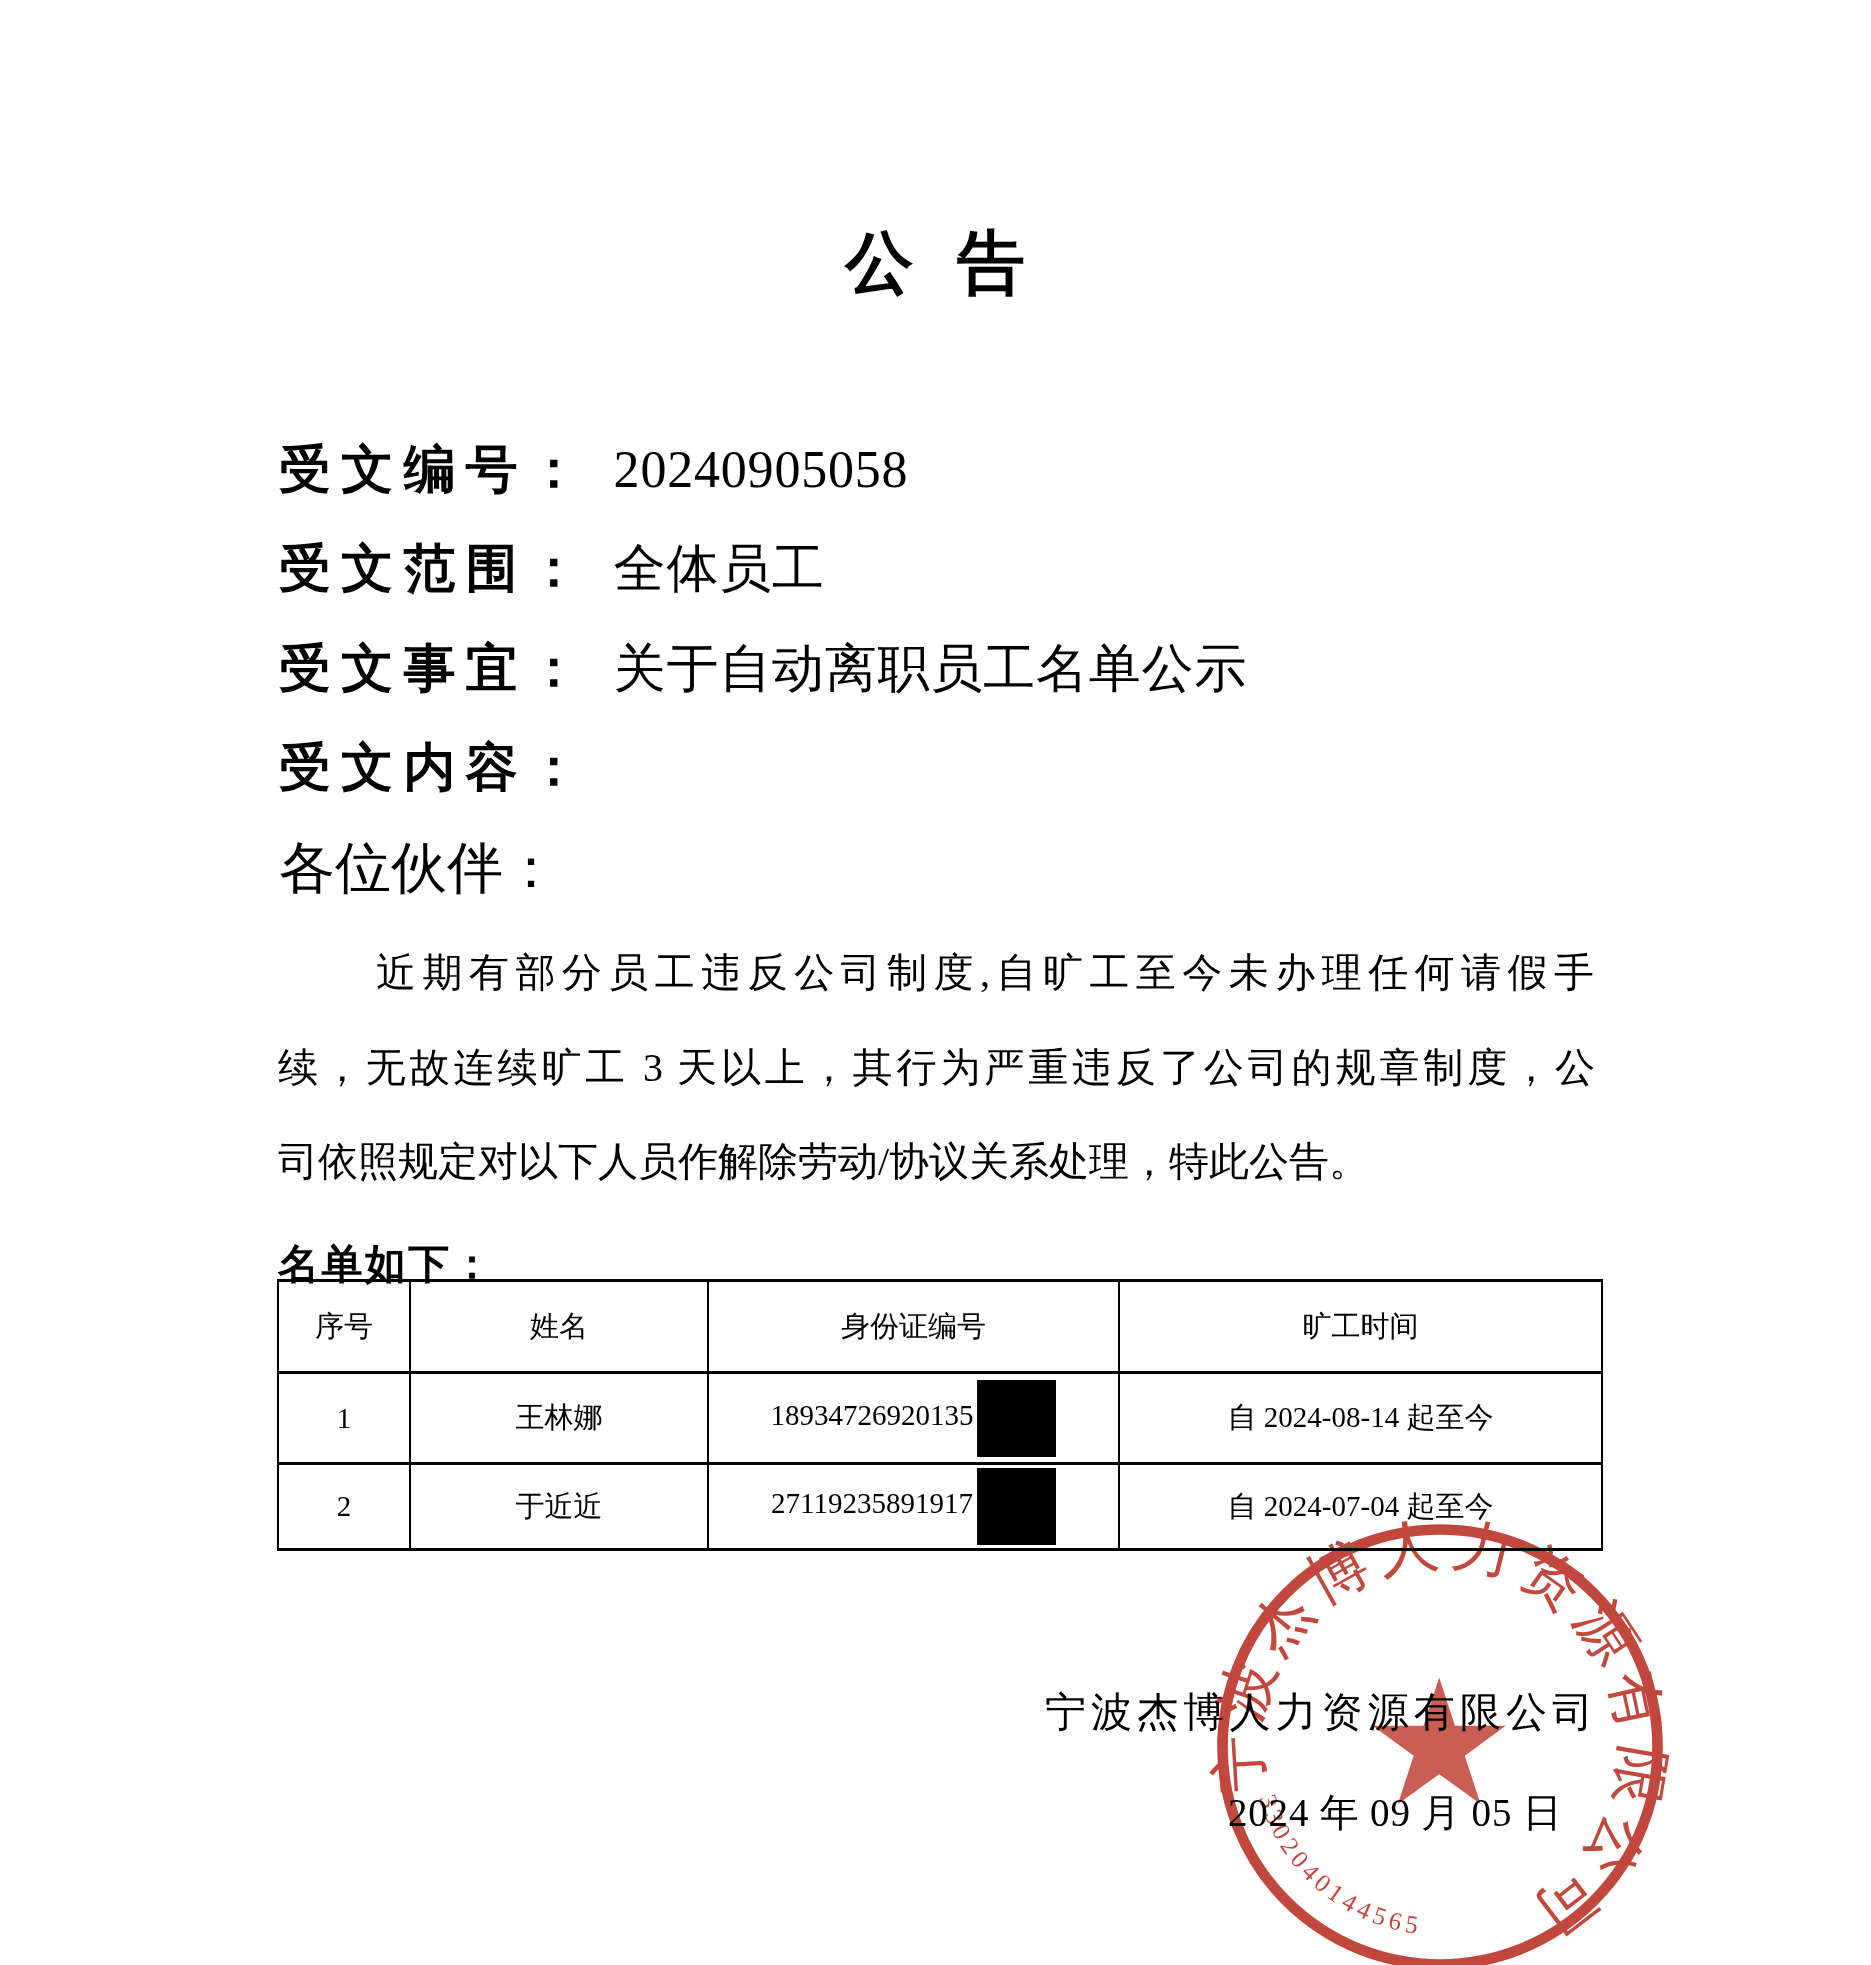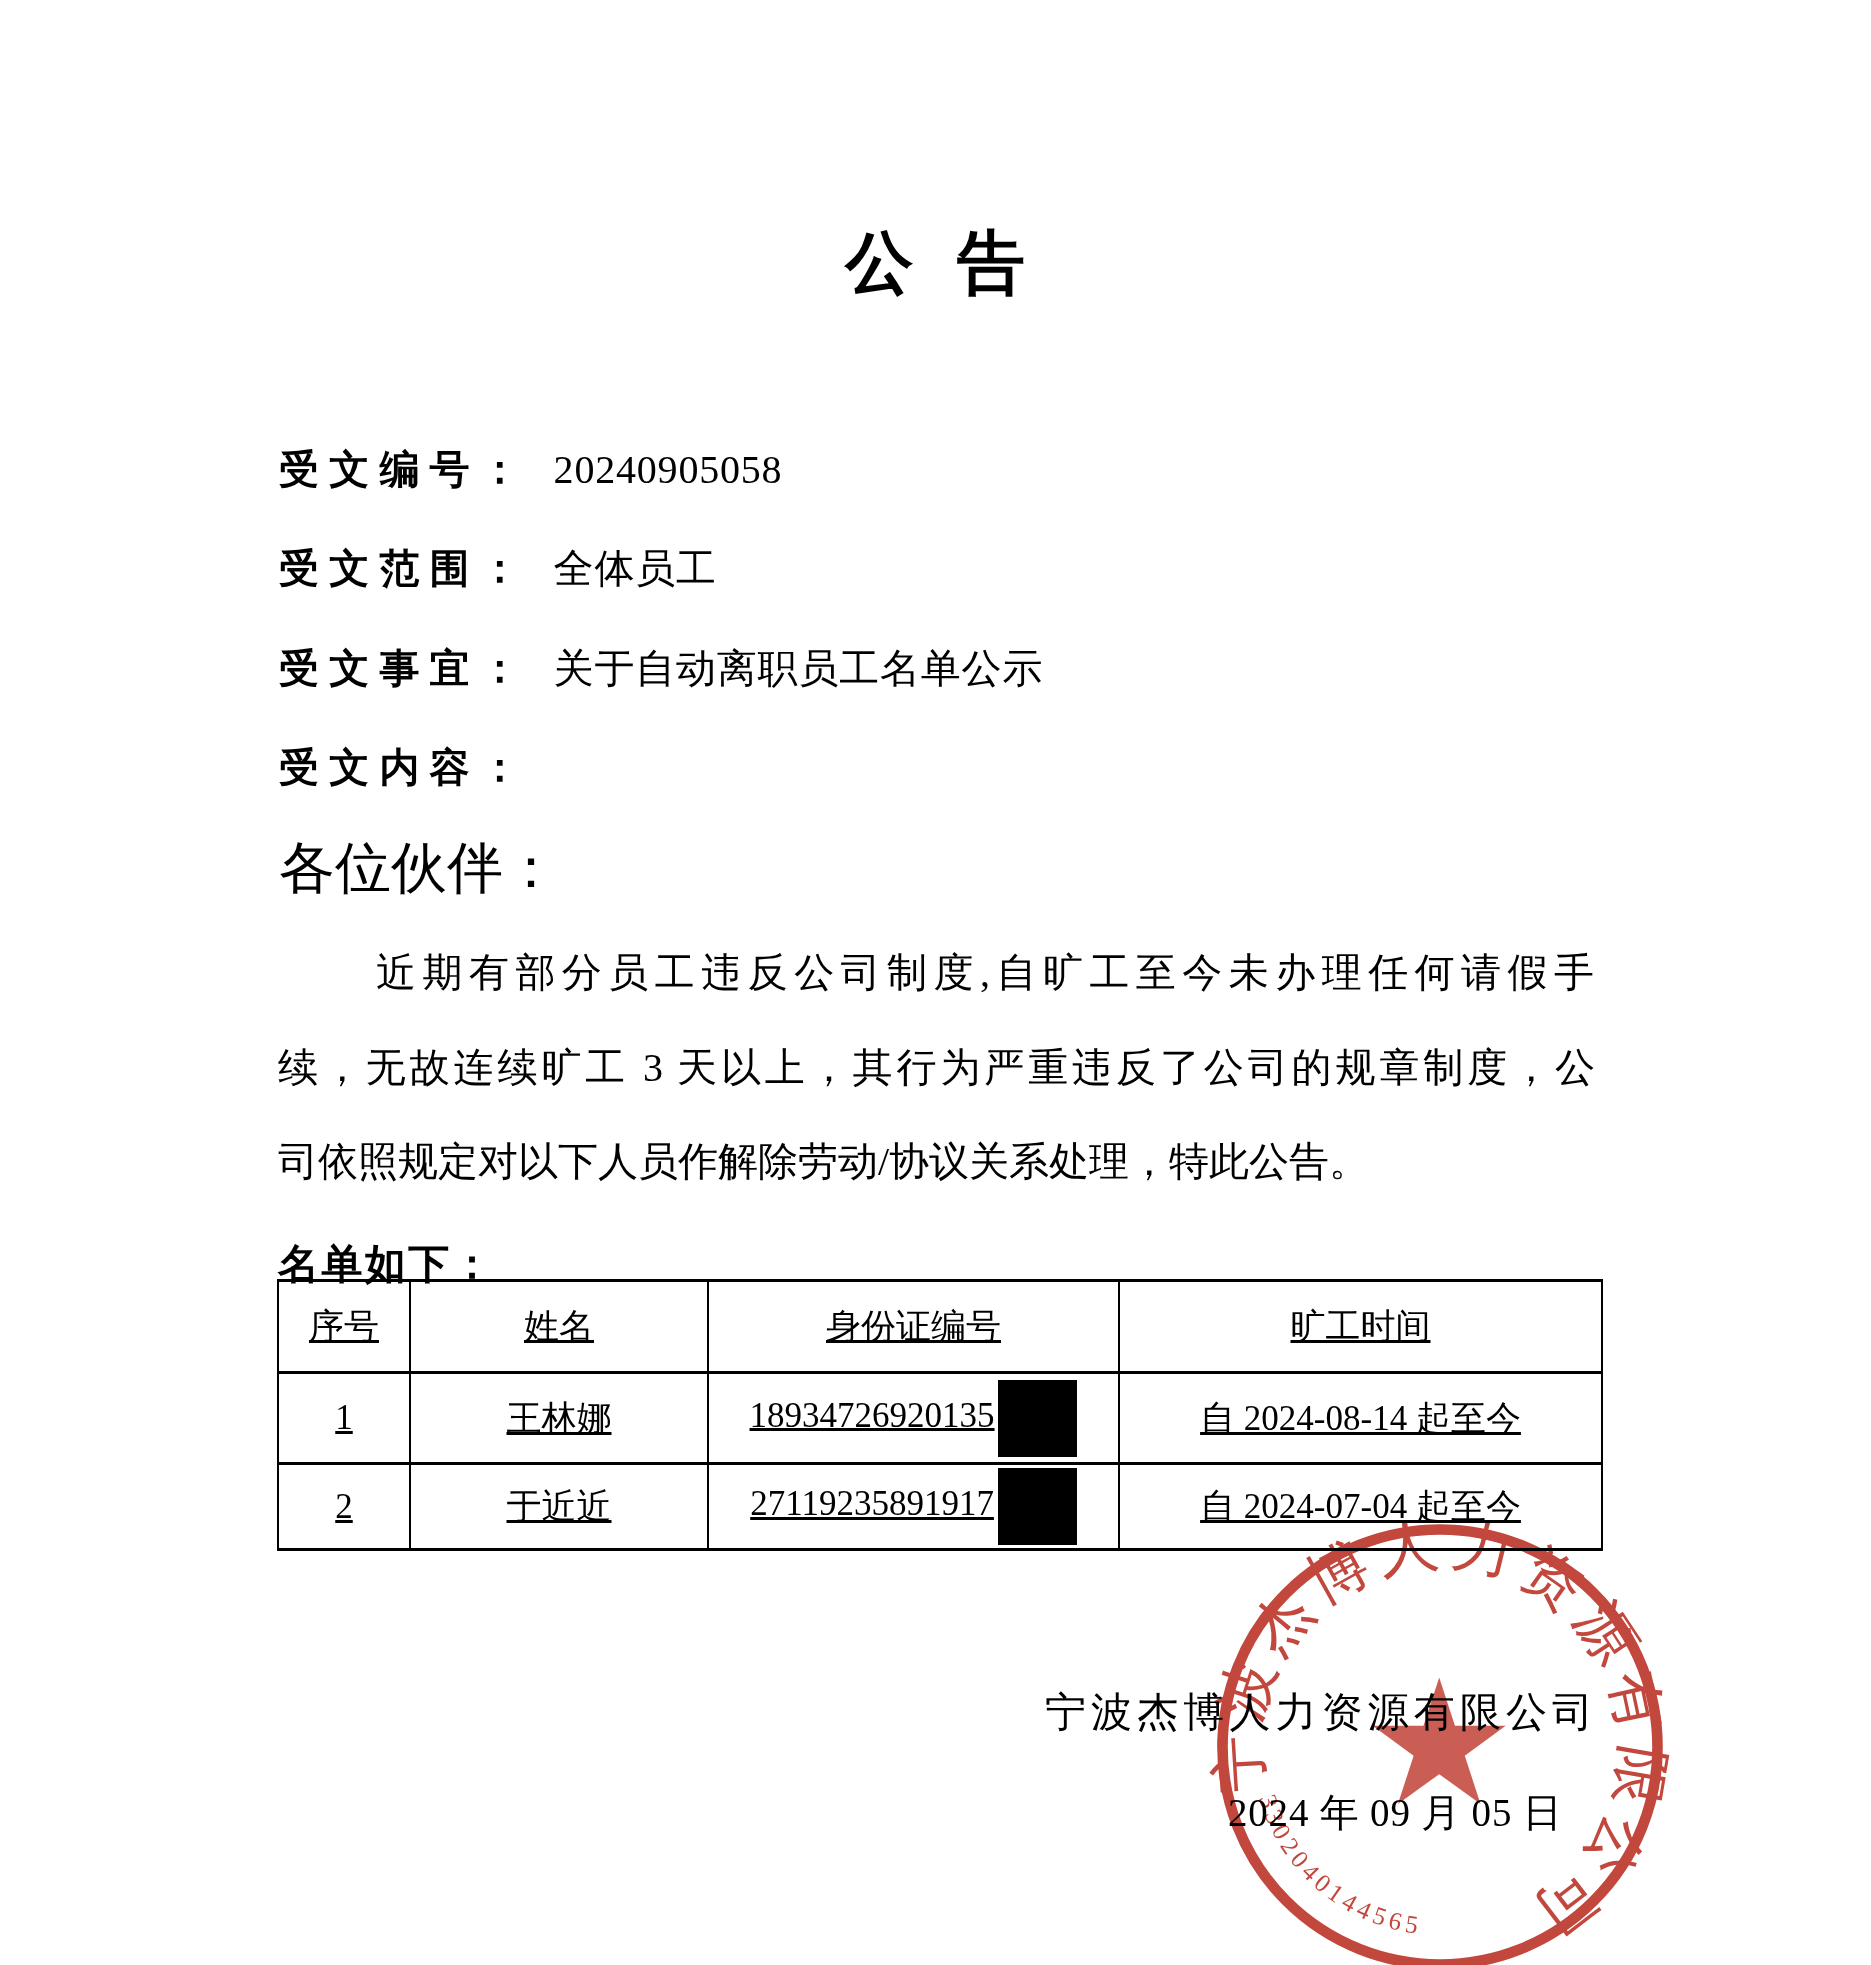--- a/index.html
+++ b/index.html
@@ -5,39 +5,39 @@
   html,body{margin:0;padding:0;background:#ffffff;}
   body{
     width:1872px;height:2647px;position:relative;overflow:hidden;
     font-family:"Liberation Serif","DejaVu Serif",serif;color:#000;
   }
   .abs{position:absolute;}
   .doc-title{
     left:0;top:218px;width:1872px;text-align:center;
     font-size:68px;font-weight:bold;word-spacing:23.6px;letter-spacing:1.6px;
   }
-  .field-line{left:279px;height:44px;line-height:44px;font-size:40px;white-space:nowrap;}
+  .field-line{left:279px;height:44px;line-height:44px;font-size:52px;white-space:nowrap;}
   .field-label{font-weight:bold;letter-spacing:10.2px;}
   .field-value{margin-left:23.6px;letter-spacing:0.8px;}
   .salutation{font-size:56px;}
   .para-line{
     left:278px;width:1317px;height:41px;line-height:41px;font-size:40px;
     text-align:justify;text-align-last:justify;white-space:nowrap;
   }
   .para-line.first{padding-left:98px;width:1218px;}
   .para-line.last{text-align:left;text-align-last:left;}
   .list-label{left:278px;top:1237px;font-size:41px;font-weight:bold;letter-spacing:2.4px;}
   table.roster{
     position:absolute;left:277px;top:1279px;width:1325px;
     border-collapse:collapse;table-layout:fixed;
   }
   table.roster td,table.roster th{
     border:solid #000;border-width:3.5px 2.4px;
     text-align:center;vertical-align:middle;
-    font-size:35px;font-weight:normal;padding:0;text-decoration:underline;
+    font-size:29px;font-weight:normal;padding:0;
   }
   tr.hdr{height:92px;}
   tr.r1{height:91px;}
   tr.r2{height:86px;}
   .redact{
     display:inline-block;width:79px;height:77px;background:#000;
     vertical-align:middle;margin-left:3.9px;
   }
   .id-cell{white-space:nowrap;}
   .signoff-company{left:1045px;top:1685px;font-size:41px;letter-spacing:5.1px;white-space:nowrap;}

